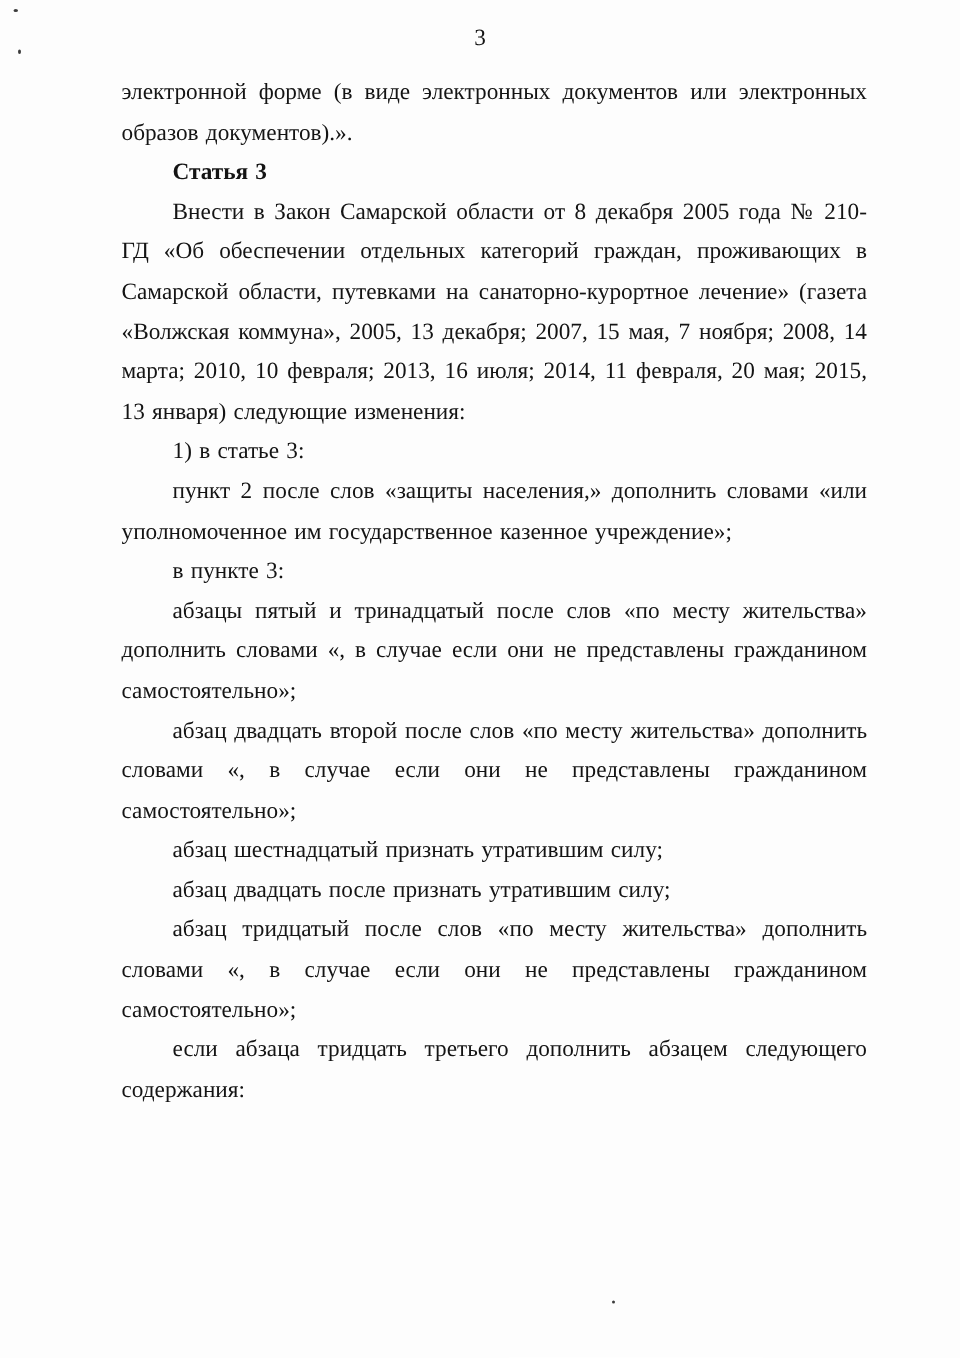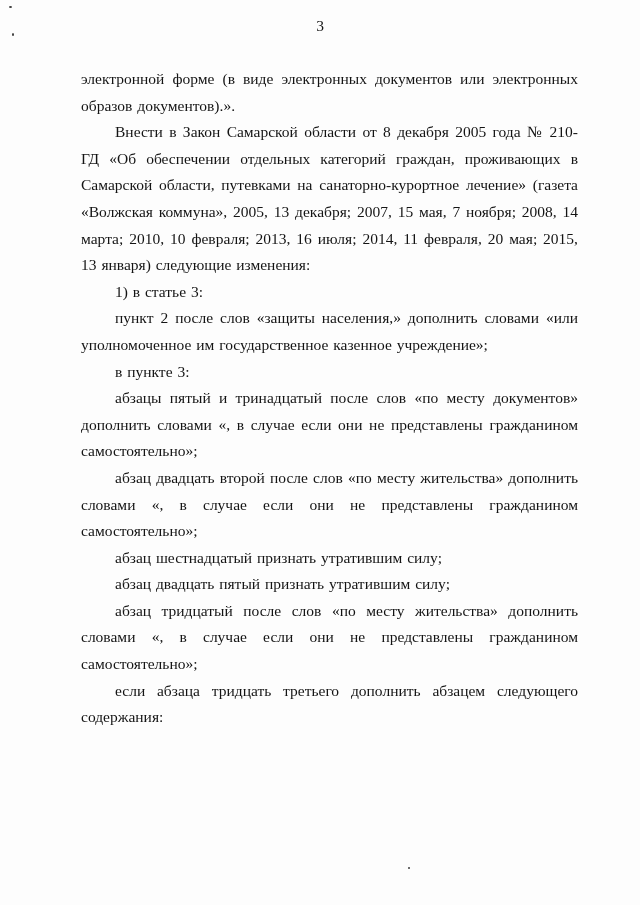--- a/index.html
+++ b/index.html
@@ -21,21 +21,21 @@
     left: 0;
     width: 100%;
     text-align: center;
     font-size: 15.5px;
     line-height: 20px;
   }
 
   .content {
     position: absolute;
     left: 81px;
-    top: 66px;
+    top: 49px;
     width: 497px;
   }
 
   p.para {
     margin: 0;
     padding: 0;
     font-size: 15.5px;
     line-height: 26.6px;
     text-align: justify;
     word-spacing: 1px;
@@ -55,37 +55,38 @@
 <body>
 
 <div class="page">
 
   <div class="page-number">3</div>
 
   <div class="content">
 
     <p class="para">электронной форме (в виде электронных документов или электронных образов документов).».</p>
 
+    <p class="para indent heading">Статья 3</p>
 
     <p class="para indent">Внести в Закон Самарской области от 8 декабря 2005 года № 210-ГД «Об обеспечении отдельных категорий граждан, проживающих в Самарской области, путевками на санаторно-курортное лечение» (газета «Волжская коммуна», 2005, 13 декабря; 2007, 15 мая, 7 ноября; 2008, 14 марта; 2010, 10 февраля; 2013, 16 июля; 2014, 11 февраля, 20 мая; 2015, 13 января) следующие изменения:</p>
 
     <p class="para indent">1)  в статье 3:</p>
 
 
     <p class="para indent">пункт 2 после слов «защиты населения,» дополнить словами «или уполномоченное им государственное казенное учреждение»;</p>
 
     <p class="para indent">в пункте 3:</p>
 
-    <p class="para indent">абзацы пятый и тринадцатый после слов «по месту документов» дополнить словами «, в случае если они не представлены гражданином самостоятельно»;</p>
+    <p class="para indent">абзацы пятый и тринадцатый после слов «по месту жительства» дополнить словами «, в случае если они не представлены гражданином самостоятельно»;</p>
 
     <p class="para indent">абзац двадцать второй после слов «по месту жительства» дополнить словами «, в случае если они не представлены гражданином самостоятельно»;</p>
 
     <p class="para indent">абзац шестнадцатый признать утратившим силу;</p>
 
-    <p class="para indent">абзац двадцать пятый признать утратившим силу;</p>
+    <p class="para indent">абзац двадцать после признать утратившим силу;</p>
 
     <p class="para indent">абзац тридцатый после слов «по месту жительства» дополнить словами «, в случае если они не представлены гражданином самостоятельно»;</p>
 
     <p class="para indent">если абзаца тридцать третьего дополнить абзацем следующего содержания:</p>
 
   </div>
 
   <div class="speck" style="left:9px;top:6px;width:3px;height:2px;"></div>
   <div class="speck" style="left:12px;top:33px;width:2px;height:3px;"></div>
   <div class="speck" style="left:408px;top:867px;width:2px;height:2px;"></div>

